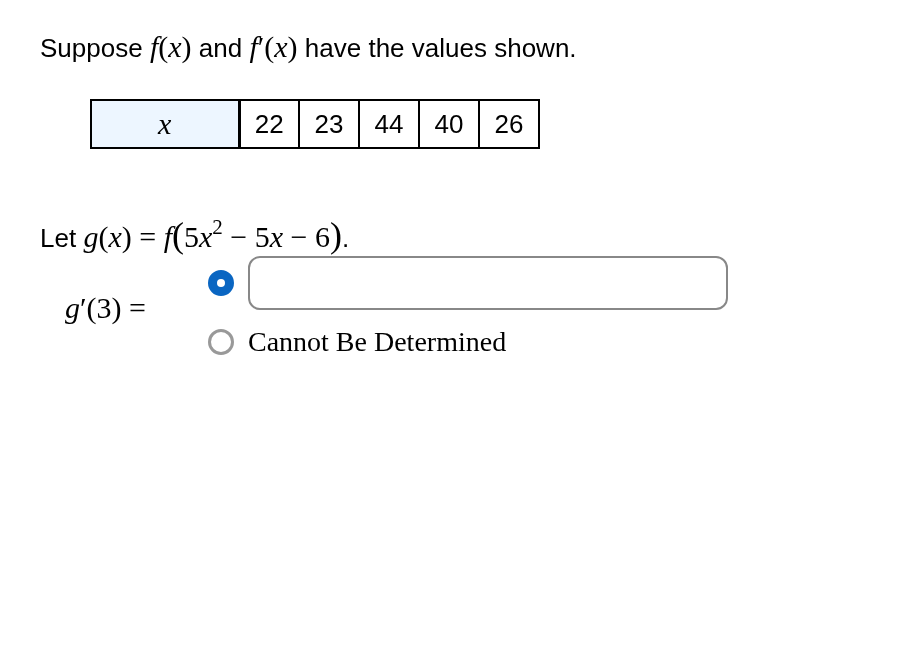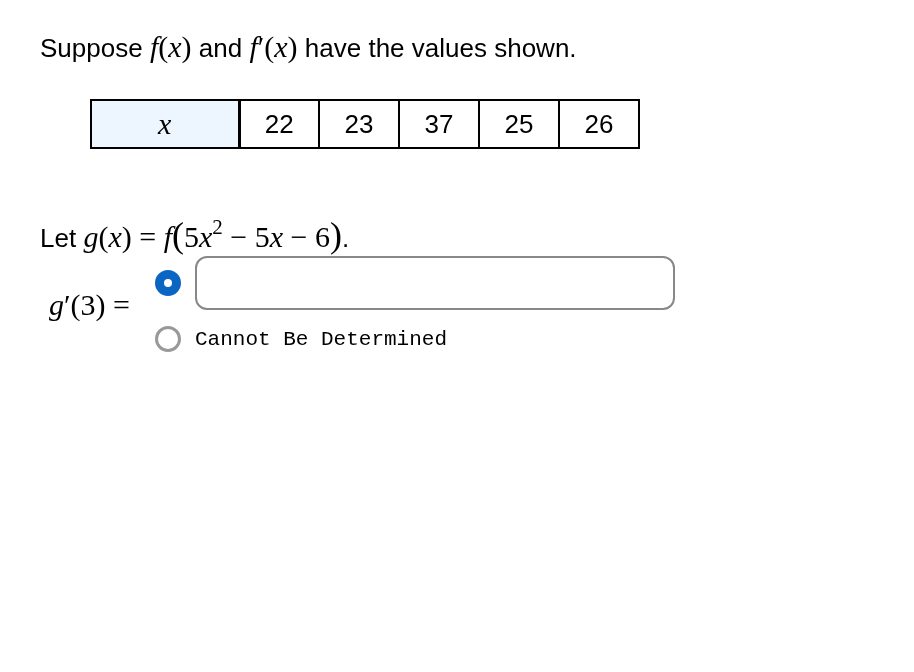--- a/index.html
+++ b/index.html
@@ -62,29 +62,30 @@
     }
     .row-header {
       width: 148px;
       background: #edf6ff;
       font-family: 'Times New Roman', serif;
       font-style: italic;
       font-size: 30px;
       border-right: 3px solid #000;
     }
     .data-cell {
-      width: 80px;
+      width: 60px;
       text-align: center;
     }
     .let-line {
     }
     .answer-row {
       display: flex;
       align-items: center;
-      margin-left: 9px;
+      margin-left: 25px;
+      gap: 37px;
     }
     .answer-label {
       font-family: 'Times New Roman', serif;
       font-size: 32px;
       margin-right: 25px;
     }
     .options {
       display: flex;
       flex-direction: column;
       gap: 16px;
@@ -120,40 +121,40 @@
       width: 480px;
       height: 54px;
       border: 2px solid #888;
       border-radius: 12px;
       background: #fff;
       font-size: 24px;
       padding: 0 12px;
       font-family: Verdana, Geneva, sans-serif;
     }
     .option-label {
-      font-family: Liberation Mono, monospace;
-      font-size: 21px;
+      font-family: Liberation Serif, serif;
+      font-size: 28px;
     }
   </style>
 </head>
 <body>
 
 <div class="text-line">
   <span>Suppose </span><span class="math-func"><span class="math-var">f</span><span class="math-upright">(</span><span class="math-var">x</span><span class="math-upright">)</span></span><span> and </span><span class="math-func"><span class="math-var">f</span><span class="prime">′</span><span class="math-upright">(</span><span class="math-var">x</span><span class="math-upright">)</span></span><span> have the values shown.</span>
 </div>
 
 <div class="table-wrap">
   <table>
     <tbody>
         <tr>
       <td class="row-header"><span class="math-var">x</span></td>
       <td class="data-cell">22</td>
       <td class="data-cell">23</td>
-      <td class="data-cell">37</td>
-      <td class="data-cell">25</td>
+      <td class="data-cell">44</td>
+      <td class="data-cell">40</td>
       <td class="data-cell">26</td>
     </tr>
   </tbody>
     </table>
 </div>
 
 <div class="let-line">
   <span>Let </span><span class="math-func"><span class="math-var">g</span><span class="math-upright">(</span><span class="math-var">x</span><span class="math-upright">)</span></span><span class="math-upright"> = </span><span class="math-func"><span class="math-var">f</span><span class="math-upright" style="font-size:36px;">(</span><span class="math-upright">5</span><span class="math-var">x</span><span class="sup math-upright">2</span><span class="math-upright"> − 5</span><span class="math-var">x</span><span class="math-upright"> − 6</span><span class="math-upright" style="font-size:36px;">)</span></span><span>.</span>
 </div>
 

